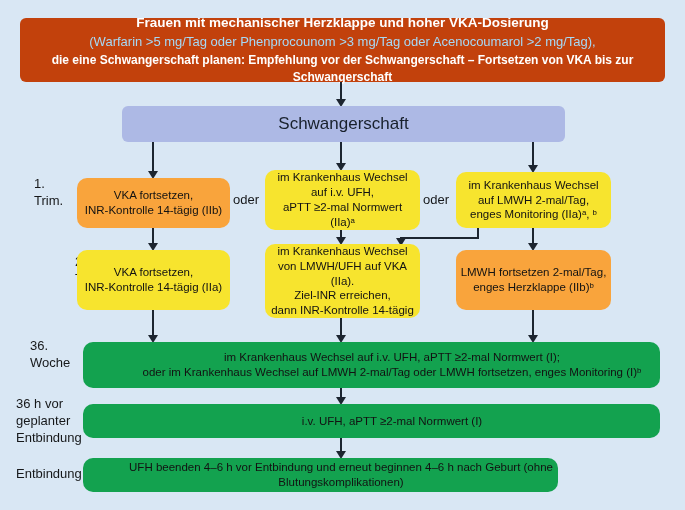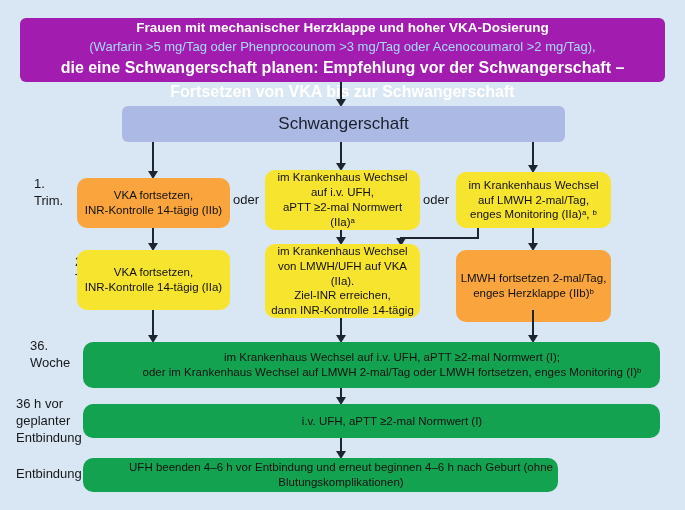--- a/index.html
+++ b/index.html
@@ -1,46 +1,46 @@
 <!DOCTYPE html>
 <html><head>
 <meta charset="utf-8">
 <style>
   html,body{margin:0;padding:0;}
   body{font-family:"Liberation Sans", sans-serif;}
   .canvas{position:relative;width:685px;height:510px;background:#d9e7f4;overflow:hidden;}
 
   
-  .header{position:absolute;left:20px;top:18px;width:645px;height:64px;background:#a21caf;
-          border-radius:6px;display:flex;flex-direction:column;
+  .header{position:absolute;left:20px;top:18px;width:645px;height:64px;background:#c2410c;
+          border-radius:6px;display:flex;flex-direction:column;justify-content:center;
           text-align:center;line-height:1.45;}
   .header .h1{color:#ffffff;font-weight:bold;font-size:13.5px;}
   .header .h2{color:#a6d9f6;font-size:13px;}
-  .header .h3{color:#ffffff;font-weight:bold;font-size:16px;}
+  .header .h3{color:#ffffff;font-weight:bold;font-size:12px;}
 
   
   .preg{position:absolute;left:122px;top:106px;width:443px;height:36px;background:#adb9e5;
         border-radius:6px;display:flex;align-items:center;justify-content:center;
         font-size:17px;color:#18202c;}
 
   
   .node{position:absolute;border-radius:10px;display:flex;flex-direction:column;
         align-items:center;justify-content:center;text-align:center;
         font-size:11.5px;color:#121212;line-height:1.3;padding:2px 4px;box-sizing:border-box;}
   .node span{display:block;}
   .orange{background:#f9a43c;}
   .yellow{background:#f7e42e;}
   .green{background:#13a24f;padding-left:45px;}
 
   .b-t1l{left:77px;top:178px;width:153px;height:50px;}
   .b-t1m{left:265px;top:170px;width:155px;height:60px;}
   .b-t1r{left:456px;top:172px;width:155px;height:56px;}
   .b-t2l{left:77px;top:250px;width:153px;height:60px;}
   .b-t2m{left:265px;top:244px;width:155px;height:74px;}
-  .b-t2r{left:456px;top:250px;width:155px;height:72px;}
+  .b-t2r{left:456px;top:250px;width:155px;height:60px;}
   .b-w36{left:83px;top:342px;width:577px;height:46px;}
   .b-h36{left:83px;top:404px;width:577px;height:34px;}
   .b-del{left:83px;top:458px;width:475px;height:34px;}
 
   
   .rlabel{position:absolute;font-size:13px;color:#16181a;line-height:1.3;}
   .rlabel span{display:block;}
   .l-t1{left:34px;top:176px;}
   .l-t2{left:31px;top:254px;margin-left:44px;}
   .l-w36{left:30px;top:338px;}

